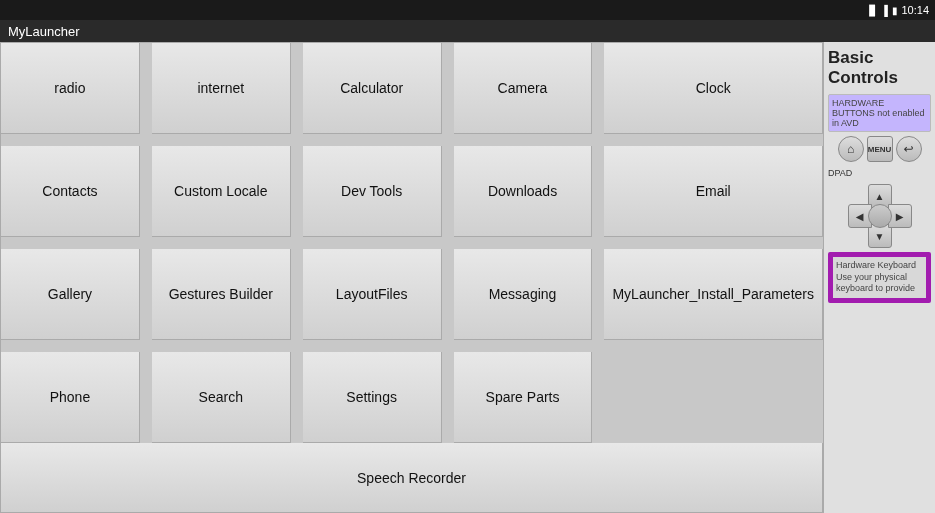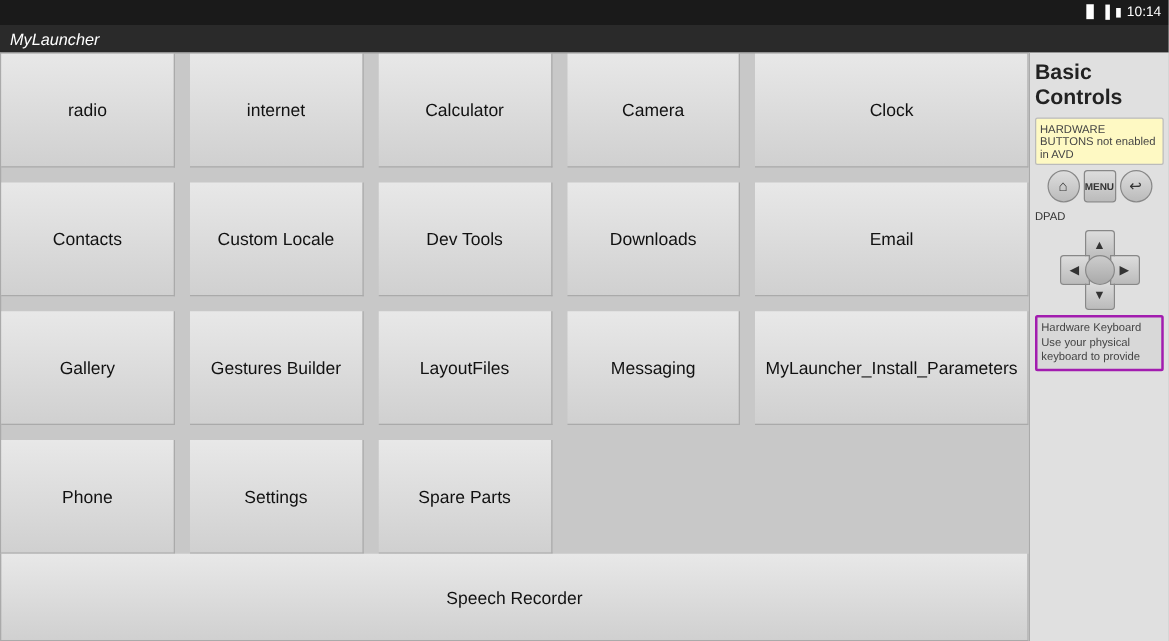--- a/index.html
+++ b/index.html
@@ -30,21 +30,20 @@
     
     #title-bar {
       background: #2a2a2a;
       color: #fff;
       height: 22px;
       display: flex;
       align-items: center;
       padding: 0 8px;
       font-size: 13px;
       flex-shrink: 0;
-      font-style: italic;
     }
 
     
     #main {
       display: flex;
       flex: 1;
       overflow: hidden;
     }
 
     
@@ -113,21 +112,21 @@
     #panel-title {
       font-size: 17px;
       font-weight: bold;
       color: #222;
       padding: 2px 0;
     }
 
     #panel-hardware-buttons {
       font-size: 9px;
       color: #444;
-      background: #fef9c3;
+      background: #c4b5fd;
       border: 1px solid #bbb;
       padding: 3px;
       border-radius: 2px;
     }
 
     .panel-section-label {
       font-size: 9px;
       font-weight: normal;
       color: #333;
       margin-top: 2px;
@@ -184,21 +183,21 @@
     .dpad-up { top: 0; left: 20px; width: 24px; height: 24px; border-radius: 3px 3px 0 0; }
     .dpad-down { bottom: 0; left: 20px; width: 24px; height: 24px; border-radius: 0 0 3px 3px; }
     .dpad-left { left: 0; top: 20px; width: 24px; height: 24px; border-radius: 3px 0 0 3px; }
     .dpad-right { right: 0; top: 20px; width: 24px; height: 24px; border-radius: 0 3px 3px 0; }
     .dpad-center { left: 20px; top: 20px; width: 24px; height: 24px; border-radius: 50%; background: linear-gradient(180deg, #ccc 0%, #aaa 100%); }
 
     #panel-keyboard-text {
       font-size: 9px;
       color: #444;
       background: #d8d8d8;
-      border: 2px solid #a21caf;
+      border: 5px solid #a21caf;
       padding: 3px;
       border-radius: 2px;
       line-height: 1.3;
     }
 
     
     .status-icon { font-size: 10px; }
   </style>
 </head>
 <body>
@@ -234,20 +233,21 @@
       <div class="app-cell">Downloads</div>
       <div class="app-cell">Email</div>
 
       <div class="app-cell">Gallery</div>
       <div class="app-cell">Gestures Builder</div>
       <div class="app-cell">LayoutFiles</div>
       <div class="app-cell">Messaging</div>
 
       <div class="app-cell">MyLauncher_Install_Parameters</div>
       <div class="app-cell">Phone</div>
+      <div class="app-cell">Search</div>
       <div class="app-cell">Settings</div>
       <div class="app-cell">Spare Parts</div>
 
     </div>
 
     <div id="bottom-row">Speech Recorder</div>
   </div>
 
   <div id="right-panel">
     <div id="panel-title">Basic Controls</div>

